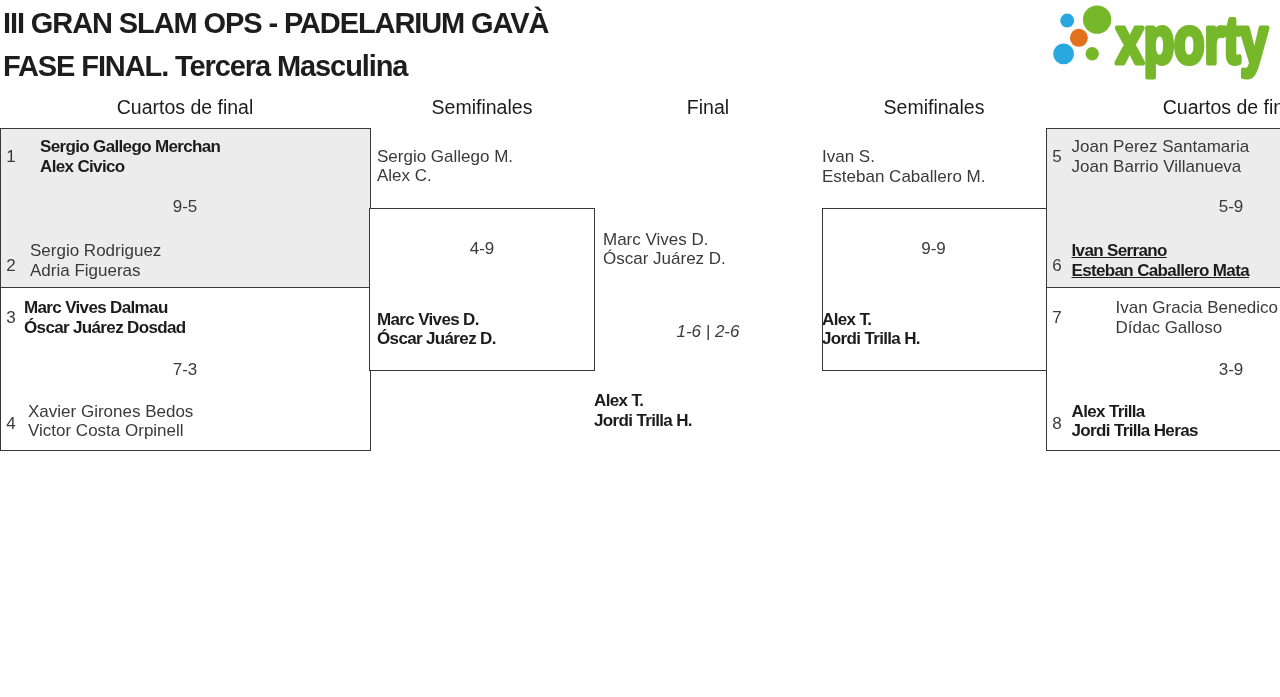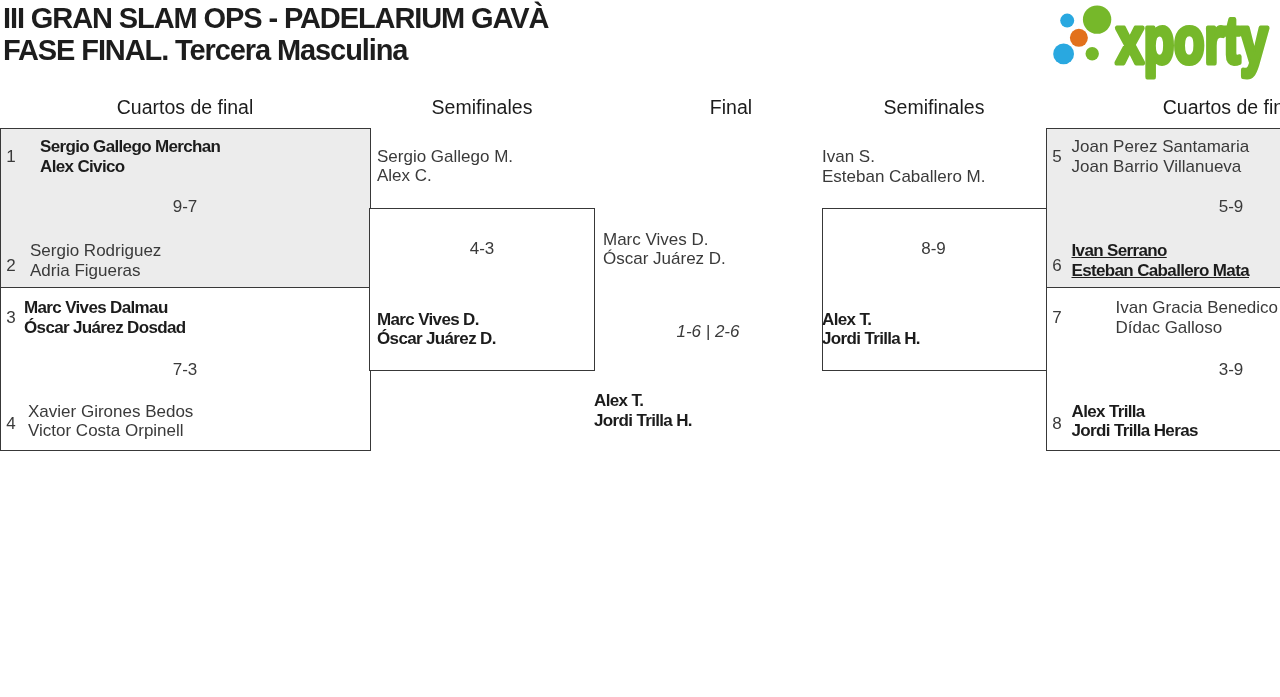--- a/index.html
+++ b/index.html
@@ -11,66 +11,66 @@
   .t { position:absolute; font-size:17px; line-height:19.5px; color:#3a3a3a; white-space:nowrap; }
   .b { font-weight:bold; color:#1c1c1c; letter-spacing:-0.65px; }
   .score { position:absolute; font-size:17px; line-height:19.5px; color:#3a3a3a; text-align:center; }
   .seed { position:absolute; font-size:17px; line-height:19.5px; color:#3a3a3a; text-align:center; }
   .hdr { position:absolute; top:97.2px; font-size:19.5px; line-height:20px; color:#1c1c1c; text-align:center; }
   .ar { text-align:left; }
 </style>
 </head>
 <body>
 
-<div class="abs" style="left:3px; top:2px; font-size:29px; line-height:32px; font-weight:bold; color:#1d1d1d; letter-spacing:-1.1px;">III GRAN SLAM OPS - PADELARIUM GAVÀ<br>FASE FINAL. Tercera Masculina</div>
+<div class="abs" style="left:3px; top:2px; font-size:29px; line-height:43px; font-weight:bold; color:#1d1d1d; letter-spacing:-1.1px;">III GRAN SLAM OPS - PADELARIUM GAVÀ<br>FASE FINAL. Tercera Masculina</div>
 
 <svg class="abs" style="left:1040px; top:0px;" width="240" height="80" viewBox="0 0 240 80">
   <circle cx="27.2" cy="20.6" r="7" fill="#29a8e0"></circle>
   <circle cx="57.1" cy="19.6" r="14.2" fill="#76b82a"></circle>
   <circle cx="38.9" cy="37.8" r="9" fill="#e2711c"></circle>
   <circle cx="23.6" cy="53.9" r="10.4" fill="#29a8e0"></circle>
   <circle cx="52.2" cy="53.8" r="6.7" fill="#76b82a"></circle>
   <text x="76" y="63" font-family="Liberation Sans" font-weight="bold" font-size="66" fill="#76b82a" stroke="#76b82a" stroke-width="5" stroke-linejoin="round" paint-order="stroke" textLength="152" lengthAdjust="spacingAndGlyphs">xporty</text>
 </svg>
 
 <div class="hdr" style="left:0px; width:370px;">Cuartos de final</div>
 <div class="hdr" style="left:369px; width:226px;">Semifinales</div>
-<div class="hdr" style="left:617px; width:228px;">Final</div>
+<div class="hdr" style="left:594px; width:228px;">Final</div>
 <div class="hdr" style="left:822px; width:224px;">Semifinales</div>
 <div class="hdr" style="left:1046px; width:370px;">Cuartos de final</div>
 
 <div class="box grey" style="left:0px; top:127.5px; width:370.5px; height:160px;"></div>
 <div class="box white" style="left:0px; top:286.5px; width:370.5px; height:164.5px;"></div>
 <div class="box white" style="left:369px; top:208px; width:226px; height:162.5px;"></div>
 <div class="box white" style="left:821.5px; top:208px; width:225px; height:162.5px;"></div>
 <div class="box grey" style="left:1046px; top:127.5px; width:370px; height:160px;"></div>
 <div class="box white" style="left:1046px; top:286.5px; width:370px; height:164.5px;"></div>
 
 <div class="seed" style="left:3px; top:146.9px; width:16px;">1</div>
 <div class="t b" style="left:24px; top:137.1px;margin-left:16px;">Sergio Gallego Merchan<br>Alex Civico</div>
-<div class="score" style="left:0px; top:197.1px; width:370px;">9-7</div>
+<div class="score" style="left:0px; top:197.1px; width:370px;">9-5</div>
 <div class="seed" style="left:3px; top:255.5px; width:16px;">2</div>
 <div class="t" style="left:30px; top:241.1px;">Sergio Rodriguez<br>Adria Figueras</div>
 
 <div class="seed" style="left:3px; top:307.8px; width:16px;">3</div>
 <div class="t b" style="left:24px; top:298.1px;">Marc Vives Dalmau<br>Óscar Juárez Dosdad</div>
 <div class="score" style="left:0px; top:360.1px; width:370px;">7-3</div>
 <div class="seed" style="left:3px; top:413.8px; width:16px;">4</div>
 <div class="t" style="left:28px; top:401.6px;">Xavier Girones Bedos<br>Victor Costa Orpinell</div>
 
 <div class="t" style="left:377px; top:146.8px;">Sergio Gallego M.<br>Alex C.</div>
-<div class="score" style="left:369px; top:238.9px; width:226px;">4-3</div>
+<div class="score" style="left:369px; top:238.9px; width:226px;">4-9</div>
 <div class="t b" style="left:377px; top:309.8px;">Marc Vives D.<br>Óscar Juárez D.</div>
 
 <div class="t" style="left:603px; top:229.7px;">Marc Vives D.<br>Óscar Juárez D.</div>
 <div class="score" style="left:594px; top:321.6px; width:228px;font-style:italic;">1-6 | 2-6</div>
 <div class="t b ar" style="left:594px; top:391.1px; width:220px;">Alex T.<br>Jordi Trilla H.</div>
 
 <div class="t ar" style="left:822px; top:147.4px; width:215.5px;">Ivan S.<br>Esteban Caballero M.</div>
-<div class="score" style="left:821px; top:238.9px; width:225px;">8-9</div>
+<div class="score" style="left:821px; top:238.9px; width:225px;">9-9</div>
 <div class="t b ar" style="left:822px; top:309.9px; width:215.5px;">Alex T.<br>Jordi Trilla H.</div>
 
 <div class="seed" style="left:1049px; top:146.9px; width:16px;">5</div>
 <div class="t" style="left:1071.5px; top:137.1px;">Joan Perez Santamaria<br>Joan Barrio Villanueva</div>
 <div class="score" style="left:1046px; top:197.1px; width:370px;">5-9</div>
 <div class="seed" style="left:1049px; top:255.5px; width:16px;">6</div>
 <div class="t b" style="left:1071.5px; top:241.1px;text-decoration:underline;">Ivan Serrano<br>Esteban Caballero Mata</div>
 
 <div class="seed" style="left:1049px; top:307.8px; width:16px;">7</div>
 <div class="t" style="left:1071.5px; top:298.1px;margin-left:44px;">Ivan Gracia Benedico<br>Dídac Galloso</div>

